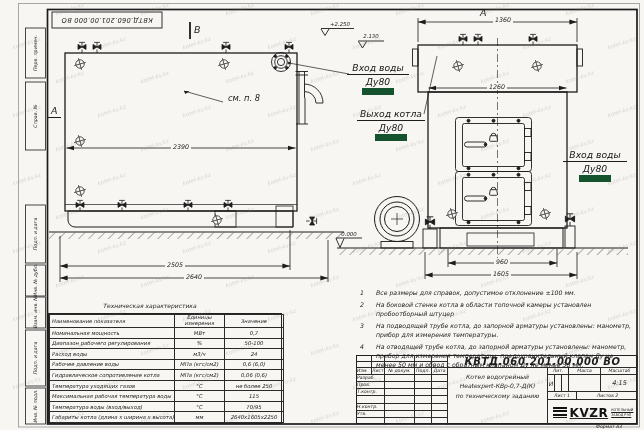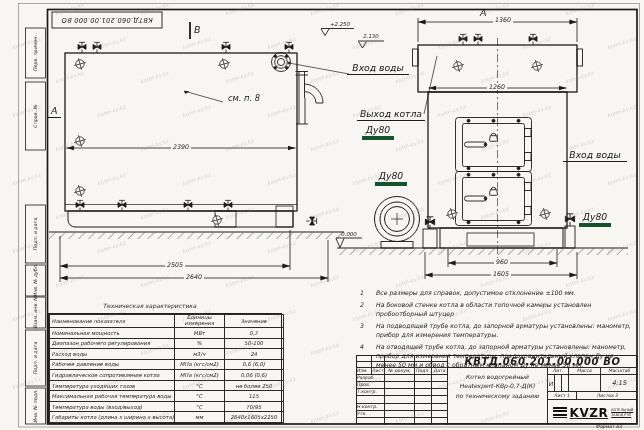--- a/index.html
+++ b/index.html
@@ -4,21 +4,21 @@
 <style>
   html,body{margin:0;padding:0;background:#eceae6;}
   .page{position:relative;width:644px;height:430px;background:#f7f6f3;
         font-family:"DejaVu Sans",sans-serif;overflow:hidden;color:#1c1c1c;}
   svg.lines{position:absolute;left:0;top:0;}
   .t{position:absolute;font-style:italic;color:#1c1c1c;white-space:nowrap;line-height:1;}
   .ctr{transform:translateX(-50%);}
   .dimtxt{background:#f7f6f3;padding:0 2px;transform:translateX(-50%);}
   .lblgrp{position:absolute;text-align:center;font-style:italic;color:#141414;}
   .lblgrp .l1{display:block;border-bottom:1px solid #1c1c1c;padding-bottom:1px;}
-  .lblgrp .l2{display:inline-block;border-bottom:4px solid #14532d;padding:1px 4px 1px;margin-top:48px;}
+  .lblgrp .l2{display:inline-block;border-bottom:7px solid #14532d;padding:1px 4px 1px;}
   .vlabel{position:absolute;font-style:italic;font-size:4.8px;text-align:center;
           color:#2a2a2a;transform:translate(-50%,-50%) rotate(-90deg);white-space:nowrap;}
   .stamp180{position:absolute;left:52px;top:12px;width:110px;height:16px;
             transform:rotate(180deg);text-align:center;font-size:6.6px;font-style:italic;
             line-height:16px;letter-spacing:.3px;}
   
   .tt{position:absolute;left:48px;top:313px;width:234px;height:111px;
       border:1.2px solid #222;box-sizing:border-box;}
   .tt table{border-collapse:collapse;width:100%;height:100%;table-layout:fixed;}
   .tt td,.tt th{border:0.9px solid #2a2a2a;font-style:italic;font-weight:normal;

